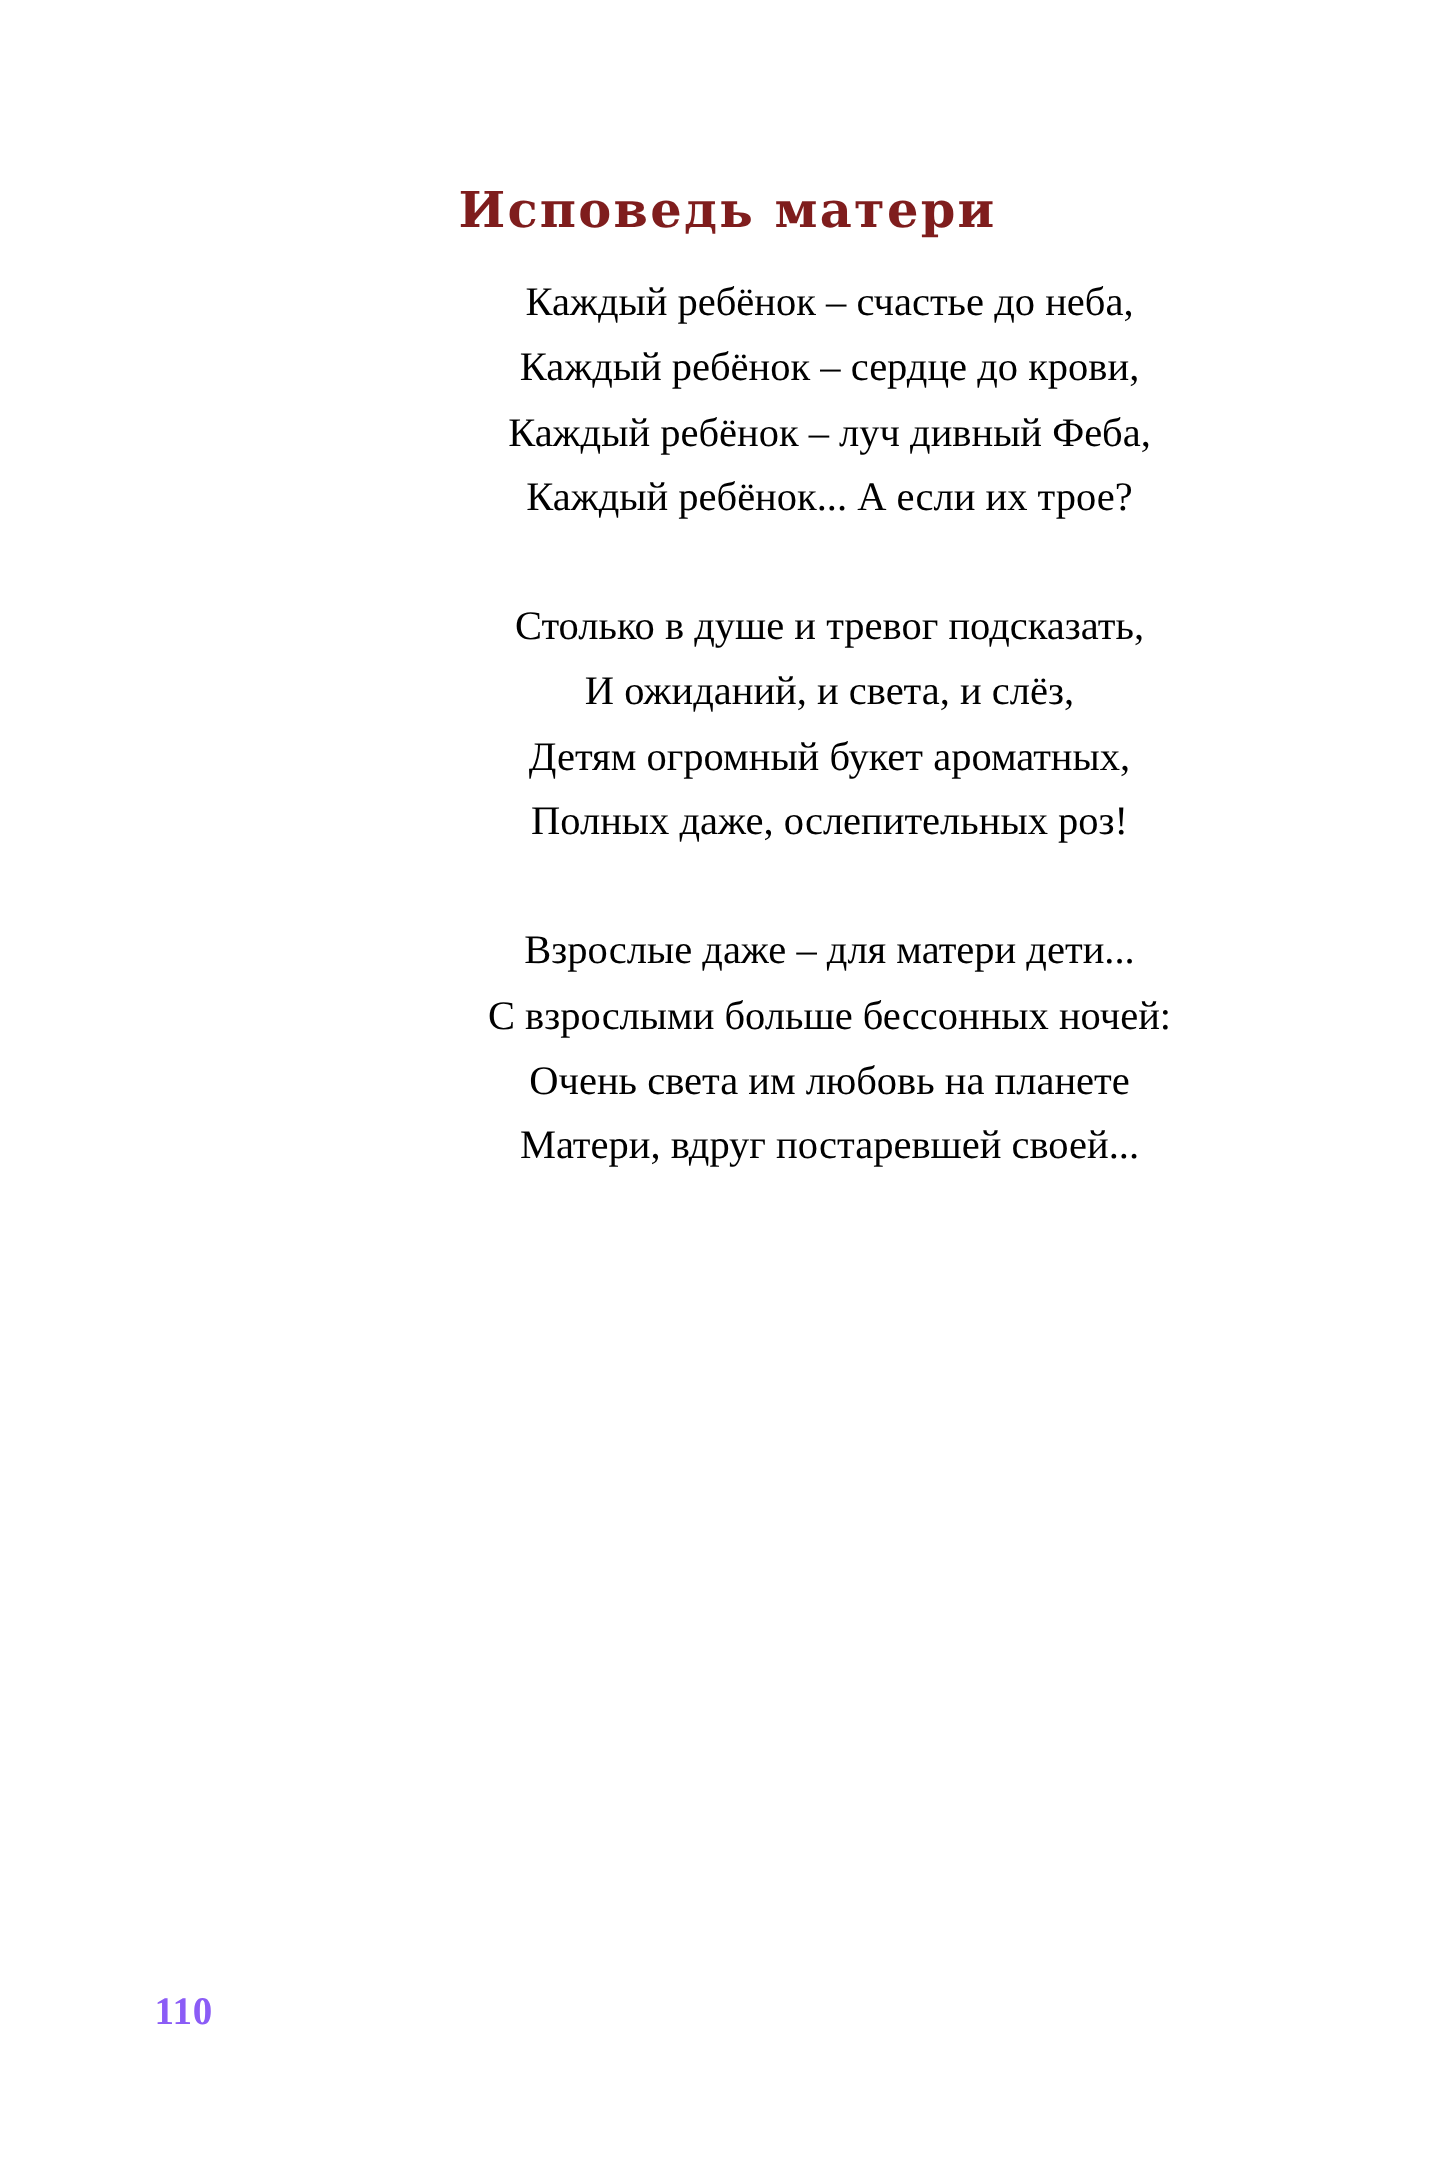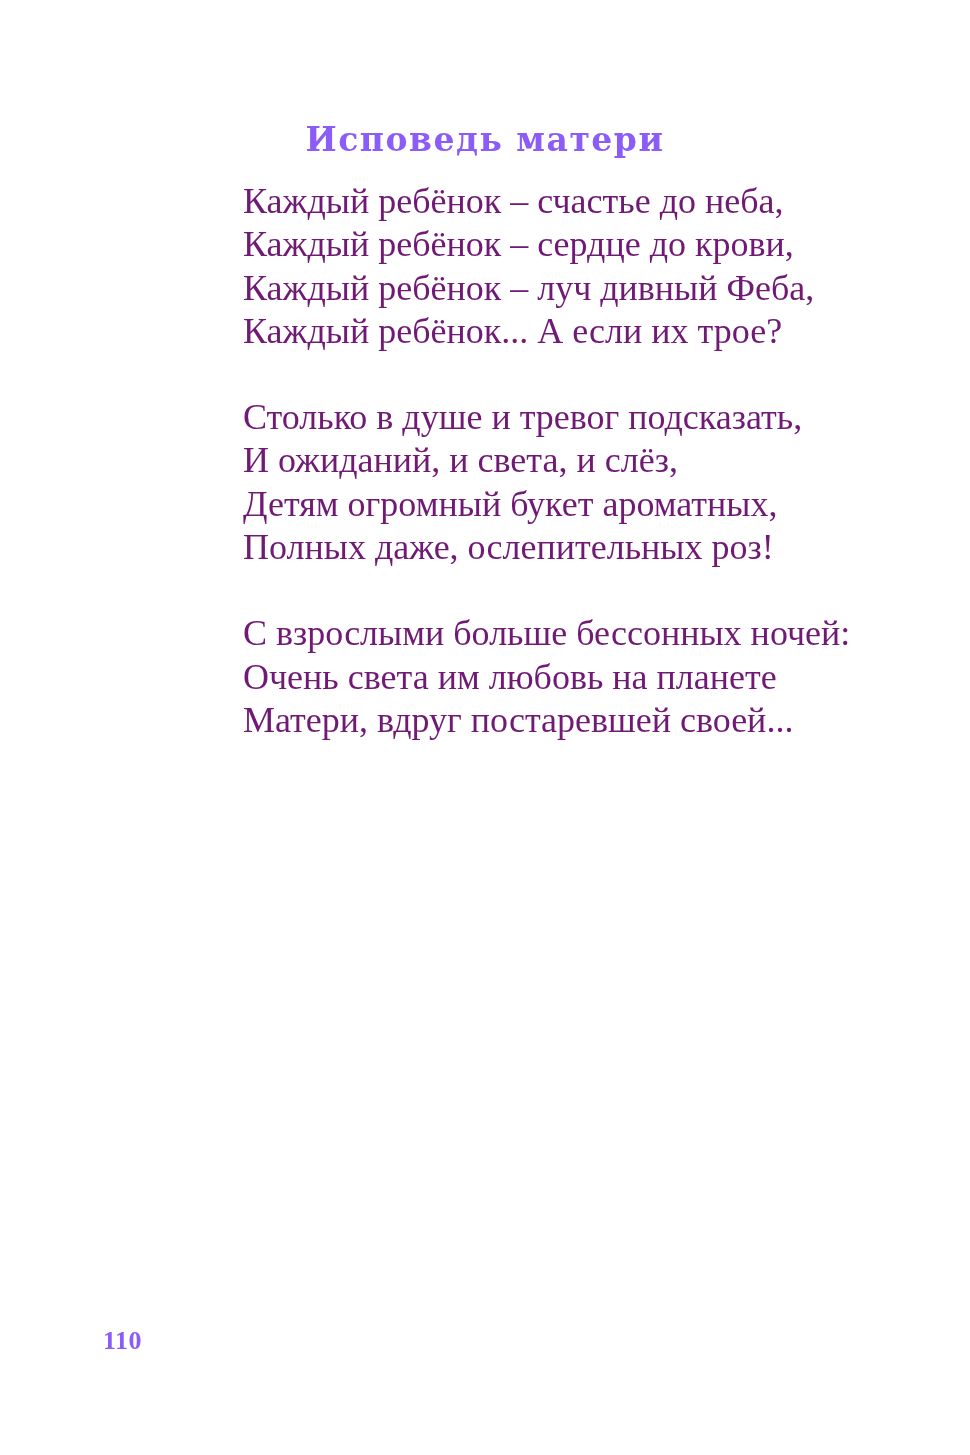--- a/index.html
+++ b/index.html
@@ -18,38 +18,39 @@
     .page-title {
       position: absolute;
       left: 0;
       width: 970px;
       top: 96px;
       text-align: center;
       font-family: "DejaVu Serif", "Liberation Serif", serif;
       font-weight: bold;
       font-size: 33px;
       letter-spacing: 1.5px;
-      color: #8b5cf6;
+      color: #7f1d1d;
       line-height: 44px;
     }
     .poem {
       position: absolute;
       left: 243px;
       top: 180px;
       width: 620px;
     }
     .stanza {
       margin: 0 0 43px 0;
     }
     .line {
       display: block;
-      font-size: 36px;
+      font-size: 27px;
       line-height: 43.3px;
       white-space: nowrap;
-      color: #701a75;
+      color: #000000;
+      text-align: center;
     }
     .page-number {
       position: absolute;
       left: 103px;
       top: 1326px;
       font-family: "Liberation Serif", "DejaVu Serif", serif;
       font-size: 26px;
       font-weight: bold;
       color: #8b5cf6;
       letter-spacing: 0.5px;
@@ -67,19 +68,20 @@
     <span class="line">Каждый ребёнок – луч дивный Феба,</span>
     <span class="line">Каждый ребёнок... А если их трое?</span>
   </div>
   <div class="stanza">
     <span class="line">Столько в душе и тревог подсказать,</span>
     <span class="line">И ожиданий, и света, и слёз,</span>
     <span class="line">Детям огромный букет ароматных,</span>
     <span class="line">Полных даже, ослепительных роз!</span>
   </div>
   <div class="stanza">
+    <span class="line">Взрослые даже – для матери дети...</span>
     <span class="line">С взрослыми больше бессонных ночей:</span>
     <span class="line">Очень света им любовь на планете</span>
     <span class="line">Матери, вдруг постаревшей своей...</span>
   </div>
 </div>
 
 <div class="page-number">110</div>
 
 </body></html>

